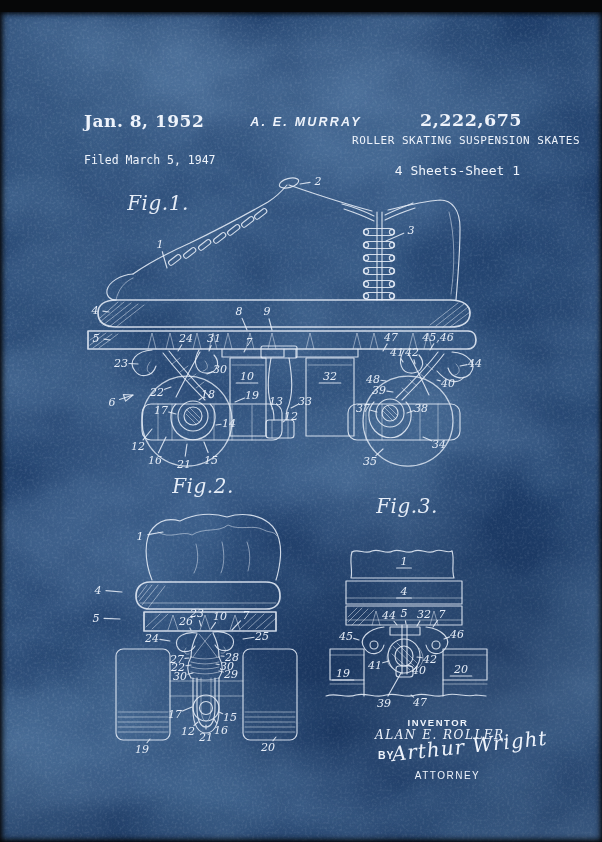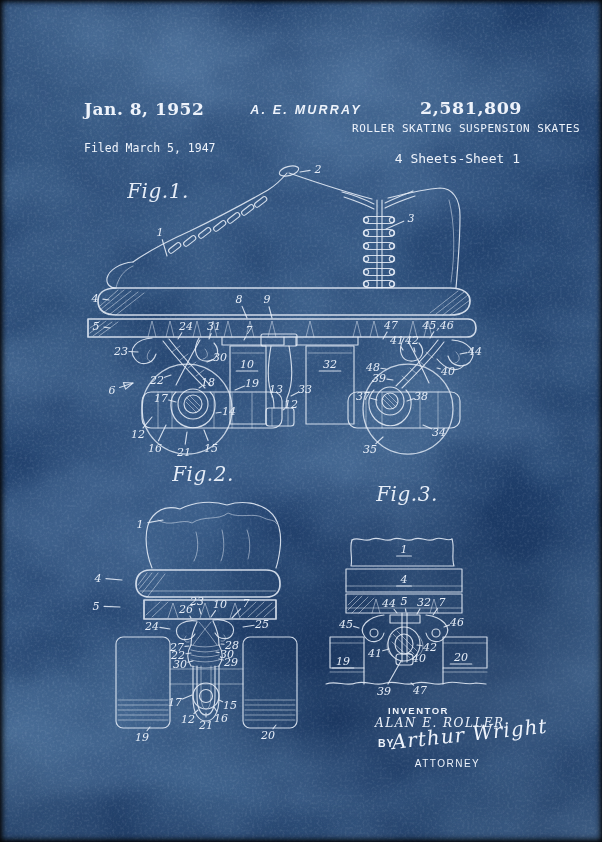--- a/index.html
+++ b/index.html
@@ -1,39 +1,39 @@
 <!DOCTYPE html>
 <html style="--ink: #e6edf7; --bg-base: #1d3c68; --frame: #060708;"><head>
 <meta charset="utf-8">
 <style>
   html,body{margin:0;padding:0;background:#000;}
   .stage{position:relative;width:602px;height:842px;overflow:hidden;background:var(--frame,#060708);
          font-family:"Liberation Sans",sans-serif;}
-  .poster{position:absolute;inset:0;}
+  .poster{position:absolute;inset:0;margin-top:12px;}
   .bg{position:absolute;left:0;top:0;}
   .bgbase{fill:var(--bg-base,#1d3c68);}
   .tone{position:absolute;inset:0;pointer-events:none;
     background:
       radial-gradient(430px 300px at 30% 60%, rgba(95,135,185,.14), transparent 62%),
       radial-gradient(520px 330px at 58% 24%, rgba(80,120,170,.12), transparent 62%),
       radial-gradient(420px 260px at 70% 78%, rgba(20,38,70,.35), transparent 70%),
       radial-gradient(1000px 800px at 50% 45%, transparent 52%, rgba(4,10,24,.5) 100%);}
   .frame{position:absolute;inset:0;pointer-events:none;
     box-shadow: inset 5px 0 6px -3px var(--frame,#000), inset -4px 0 6px -3px var(--frame,#000),
                 inset 0 4px 6px -3px var(--frame,#000), inset 0 -5px 6px -3px var(--frame,#000);}
   .txt{position:absolute;color:#eef3fb;white-space:nowrap;}
   .serifbold{font-family:"DejaVu Serif",serif;font-weight:bold;}
   .mono{font-family:"DejaVu Sans Mono",monospace;}
   .h-date{left:84px;top:99px;font-size:17px;letter-spacing:.5px;}
   .h-num{right:80px;top:98px;font-size:17.5px;letter-spacing:.5px;}
   .h-auth{left:8px;width:596px;top:103px;text-align:center;font-size:12.5px;font-weight:bold;letter-spacing:2.2px;font-style:italic;}
   .h-title{left:0;width:580px;top:122px;text-align:right;font-size:11px;letter-spacing:.5px;}
   .h-filed{left:84px;top:141px;font-size:11.5px;}
   .h-sheet{right:82px;top:151px;font-size:13px;}
-  .s-inventor{left:388px;top:705px;width:100px;font-size:9.5px;font-weight:bold;letter-spacing:1.5px;}
+  .s-inventor{left:388px;top:705px;width:100px;text-align:center;font-size:9.5px;font-weight:bold;letter-spacing:1.5px;}
   .s-name{left:360px;top:716px;width:165px;text-align:center;font-family:"DejaVu Serif",serif;font-style:italic;
           font-size:12px;letter-spacing:1.5px;}
   .s-by{left:378px;top:737px;font-size:10.5px;font-weight:bold;letter-spacing:1px;}
   .s-sign{left:392px;top:730px;font-family:"DejaVu Serif",serif;font-style:italic;font-size:20px;
           transform:rotate(-6deg);transform-origin:left center;letter-spacing:1px;}
   .s-att{left:400px;top:758px;width:95px;text-align:center;font-size:10px;font-weight:normal;letter-spacing:1.5px;}
   .art{position:absolute;left:0;top:0;}
   .art :is(path,rect,circle,ellipse,line){stroke:var(--ink,#e6edf7);fill:none;stroke-width:1.15;
       stroke-linecap:round;stroke-linejoin:round;opacity:.88;}
   .art .ln2{stroke-width:1.7;}
@@ -68,21 +68,21 @@
     </defs>
     <rect class="bgbase" width="602" height="842" style="stroke:none;opacity:1"></rect>
     <rect width="602" height="842" filter="url(#clouds)" style="stroke:none;opacity:.9"></rect>
     <rect width="602" height="842" filter="url(#darkcloud)" style="stroke:none;opacity:.8"></rect>
     <rect width="602" height="842" filter="url(#grain)" style="stroke:none;opacity:.5"></rect>
   </svg>
   <div class="tone"></div>
 
   <div class="txt serifbold h-date">Jan. 8, 1952</div>
   <div class="txt h-auth">A. E. MURRAY</div>
-  <div class="txt serifbold h-num">2,581,809</div>
+  <div class="txt serifbold h-num">2,222,675</div>
   <div class="txt mono h-title">ROLLER SKATING SUSPENSION SKATES</div>
   <div class="txt mono h-filed">Filed March 5, 1947</div>
   <div class="txt mono h-sheet">4 Sheets-Sheet 1</div>
 
   <svg class="art" width="602" height="842" viewBox="0 0 602 842">
 
     <g>
       <text class="figlabel" x="158" y="198">Fig.1.</text>
 
       <g>

